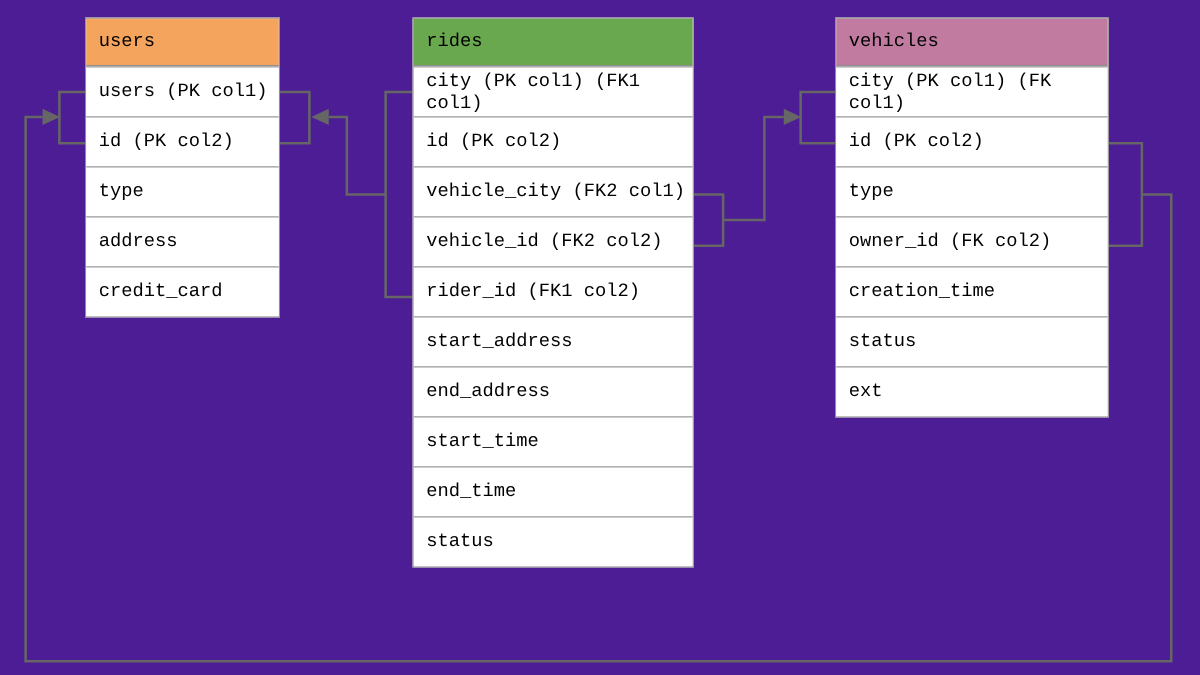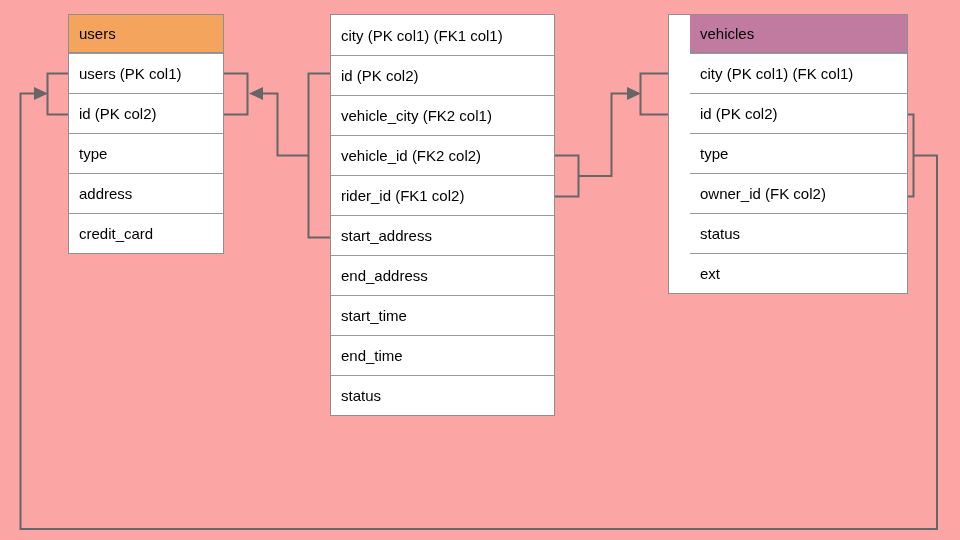--- a/index.html
+++ b/index.html
@@ -1,36 +1,36 @@
 <!DOCTYPE html>
 <html><head>
 <meta charset="utf-8">
 <style>
   html,body{margin:0;padding:0;background:#ffffff;}
   .canvas{
-    position:relative;width:960px;height:540px;background:#fca5a5;overflow:hidden;
-    font-family:Liberation Sans, sans-serif;color:#000;
+    position:relative;width:960px;height:540px;background:#4c1d95;overflow:hidden;
+    font-family:Liberation Mono, monospace;color:#000;
   }
   .wires{position:absolute;left:0;top:0;width:960px;height:540px;z-index:0;}
   .db-table{
     position:absolute;z-index:1;background:#ffffff;
     border:1px solid #8f8f8f;box-sizing:content-box;font-size:15px;
   }
   .db-table .thead{
     height:38px;display:flex;align-items:center;padding-left:10px;
     border-bottom:1px solid #8f8f8f;box-sizing:border-box;
   }
   .db-table .trow{
     height:40px;display:flex;align-items:center;padding-left:10px;
     border-top:1px solid #999999;box-sizing:border-box;background:#ffffff;
   }
   .db-table .trow:first-of-type{border-top:none;}
   .t-users{left:68px;top:14px;width:154px;}
   .t-rides{left:330px;top:14px;width:223px;}
-  .t-vehicles{left:668px;top:14px;width:217px;padding-left:21px;}
+  .t-vehicles{left:668px;top:14px;width:217px;}
   .wire{stroke:#666666;stroke-width:2;fill:none;}
   .arrow{fill:#666666;stroke:none;}
 </style>
 </head>
 <body>
 
 <div class="canvas">
 
   <svg class="wires" viewBox="0 0 960 540" aria-hidden="true">
 
@@ -59,35 +59,37 @@
   <div class="db-table t-users">
     <div class="thead" style="background-color: rgb(245, 164, 93);">users</div>
     <div class="trow">users (PK col1)</div>
     <div class="trow">id (PK col2)</div>
     <div class="trow">type</div>
     <div class="trow">address</div>
     <div class="trow">credit_card</div>
   </div>
 
   <div class="db-table t-rides">
+    <div class="thead" style="background-color: rgb(106, 168, 79);">rides</div>
     <div class="trow">city (PK col1) (FK1 col1)</div>
     <div class="trow">id (PK col2)</div>
     <div class="trow">vehicle_city (FK2 col1)</div>
     <div class="trow">vehicle_id (FK2 col2)</div>
     <div class="trow">rider_id (FK1 col2)</div>
     <div class="trow">start_address</div>
     <div class="trow">end_address</div>
     <div class="trow">start_time</div>
     <div class="trow">end_time</div>
     <div class="trow">status</div>
   </div>
 
   <div class="db-table t-vehicles">
     <div class="thead" style="background-color: rgb(194, 123, 160);">vehicles</div>
     <div class="trow">city (PK col1) (FK col1)</div>
     <div class="trow">id (PK col2)</div>
     <div class="trow">type</div>
     <div class="trow">owner_id (FK col2)</div>
+    <div class="trow">creation_time</div>
     <div class="trow">status</div>
     <div class="trow">ext</div>
   </div>
 
 </div>
 
 </body></html>

